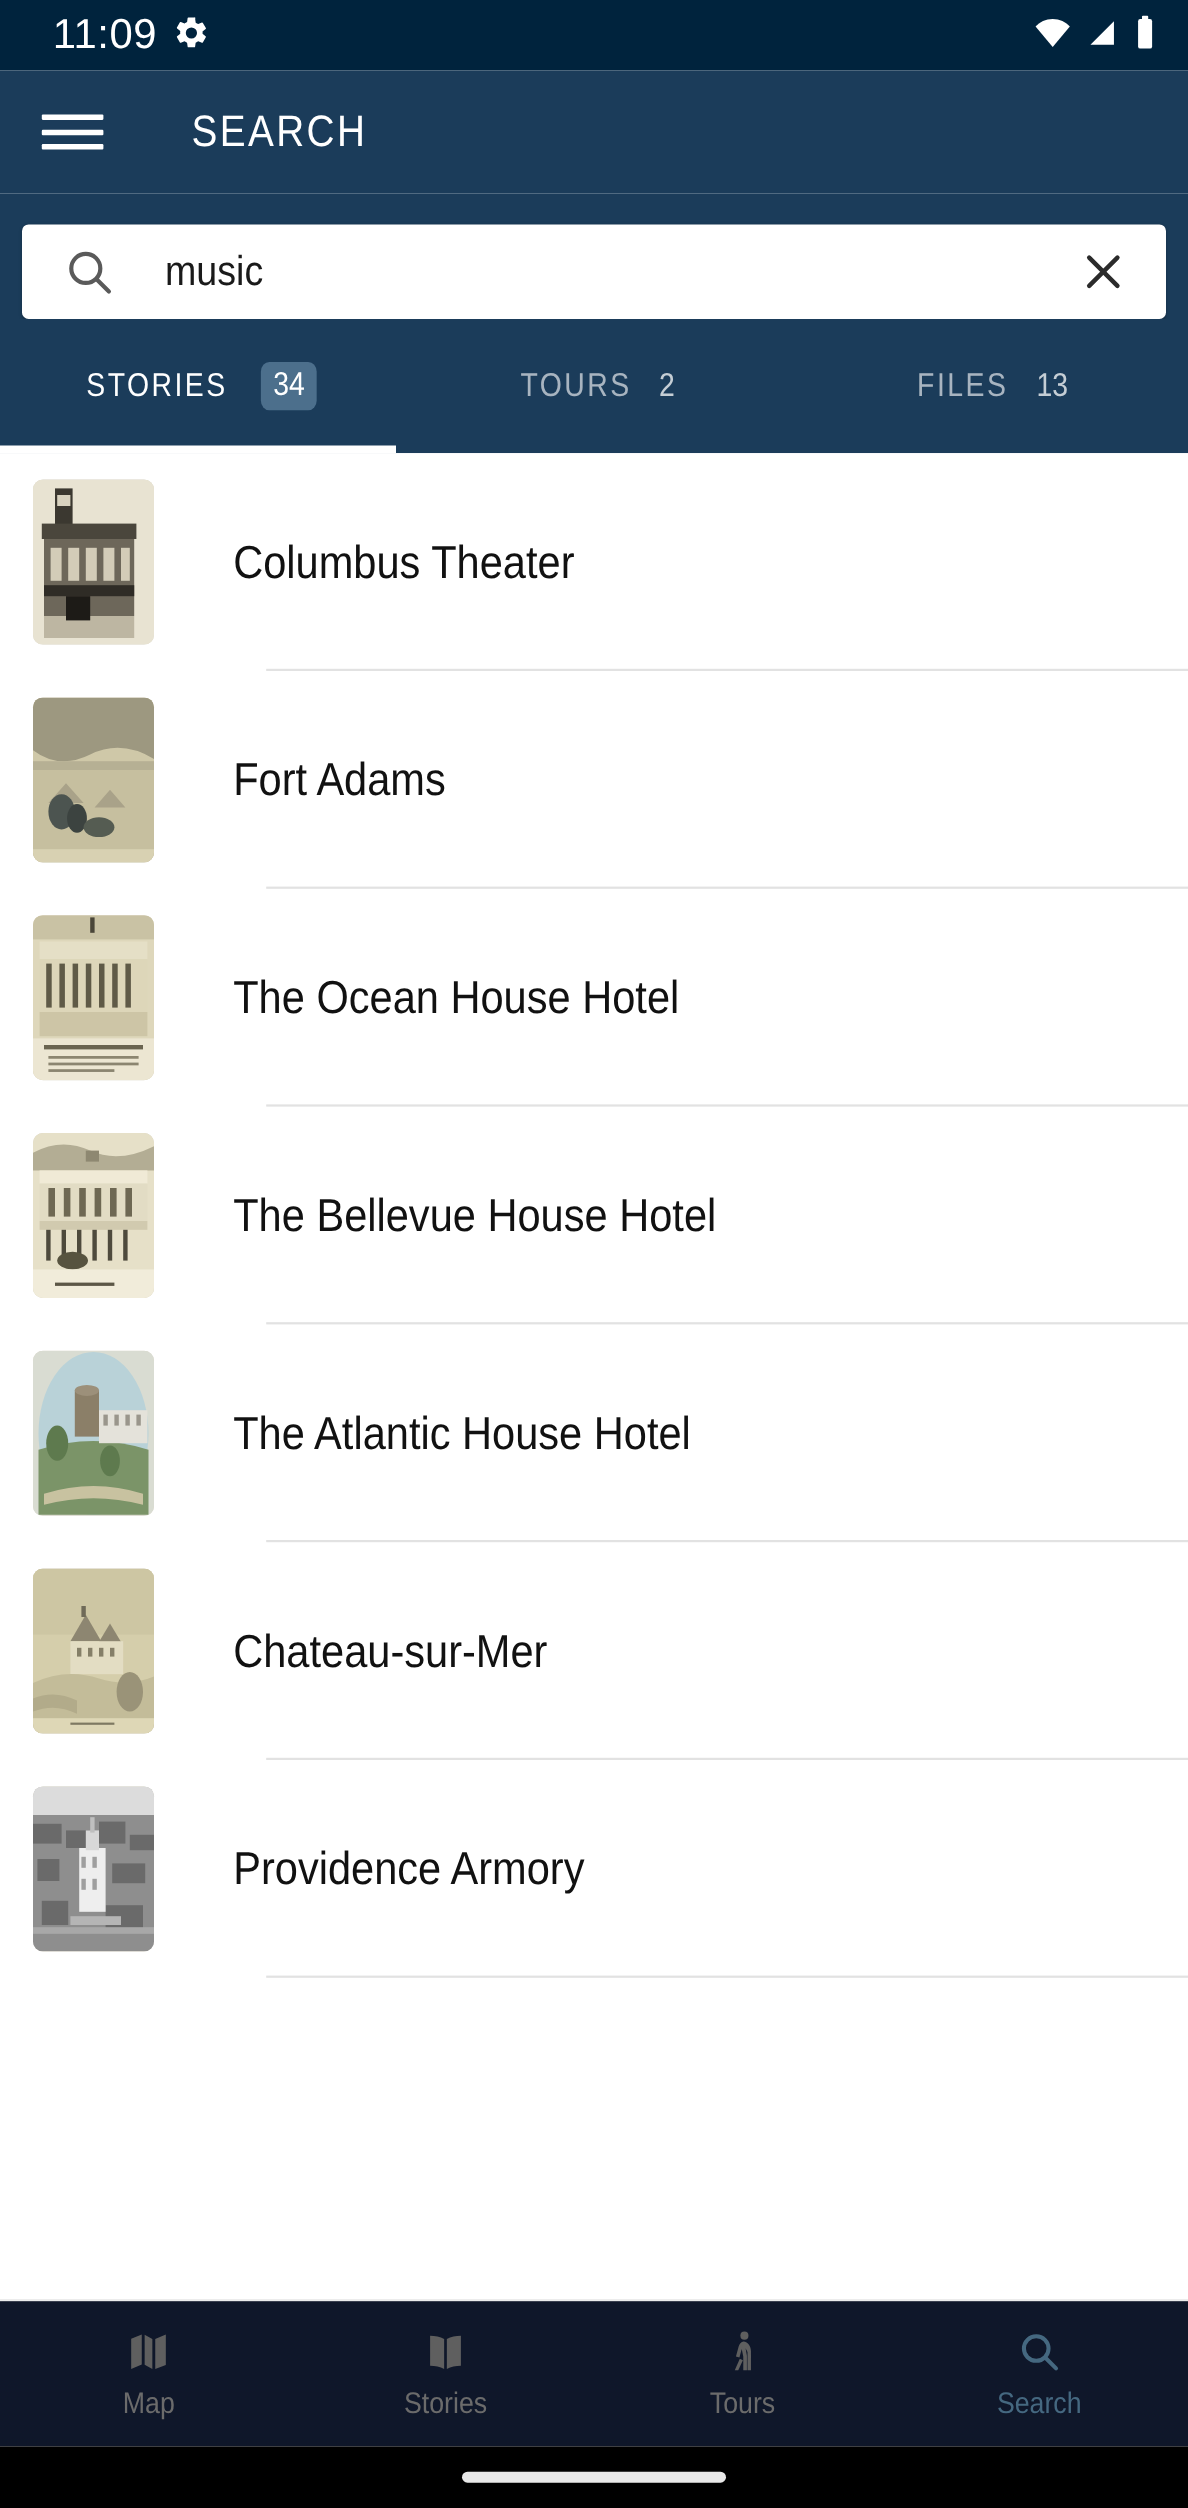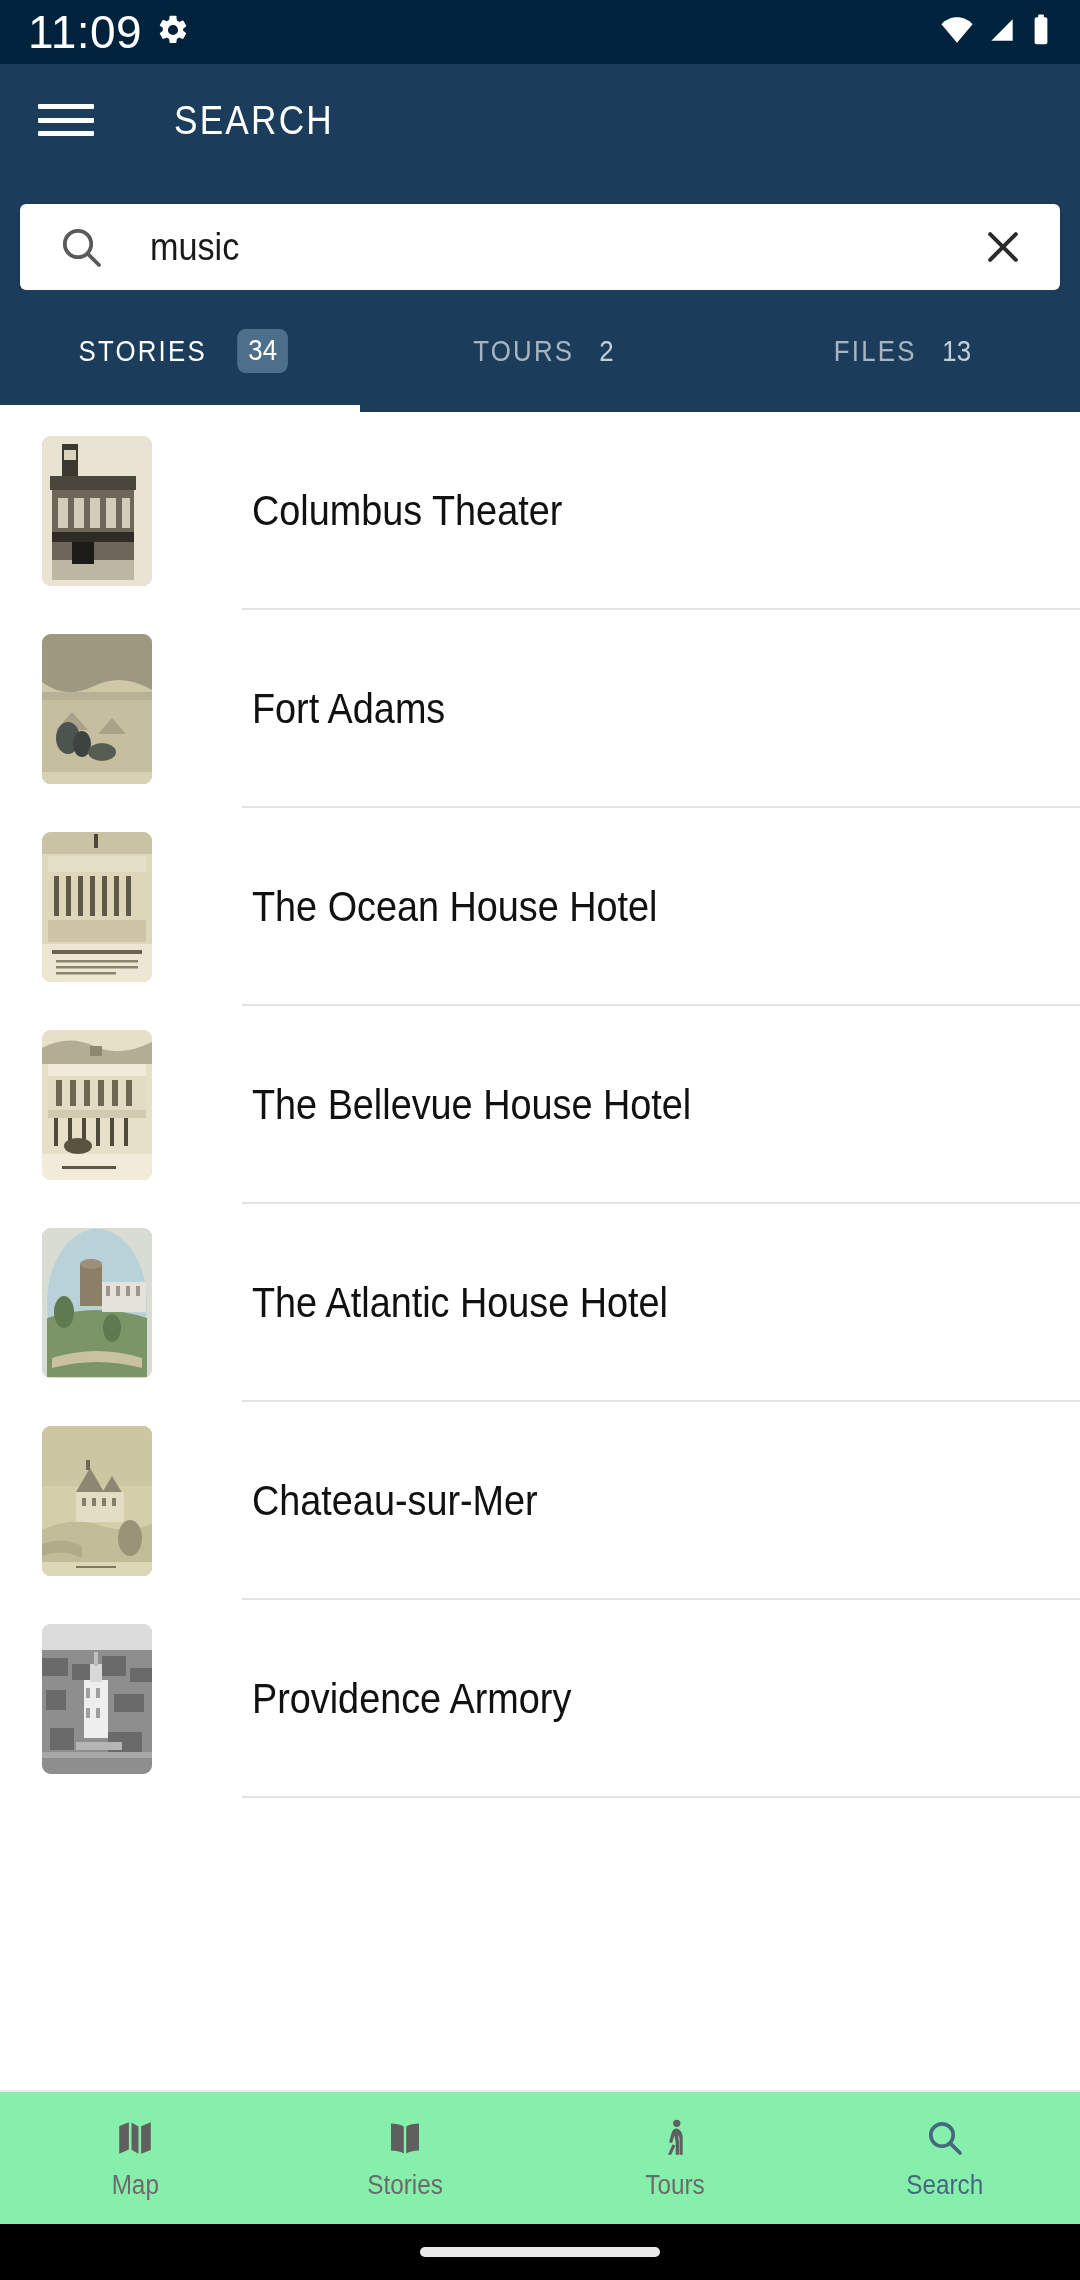--- a/index.html
+++ b/index.html
@@ -26,23 +26,24 @@
     height: 64px;
     background: #00233d;
     display: flex;
     align-items: center;
     padding: 0 28px;
     flex: 0 0 auto;
   }
   .status-left { display: flex; align-items: center; gap: 14px; }
   .status-time {
     color: #ffffff;
-    font-size: 46px;
+    font-size: 38px;
     font-family: "Liberation Sans", sans-serif;
     letter-spacing: 0.5px;
+    margin-left: 20px;
   }
   .status-right {
     margin-left: auto;
     display: flex;
     align-items: center;
     gap: 12px;
   }
 
   
   .app-bar {
@@ -169,24 +170,23 @@
   .results {
     flex: 1 1 auto;
     background: #ffffff;
     overflow: hidden;
     position: relative;
   }
   .list-item {
     display: flex;
     align-items: center;
     height: 198px;
-    padding-left: 42px;
+    padding-left: 30px;
     position: relative;
     cursor: pointer;
-    gap: 28px;
   }
   .thumb {
     width: 110px;
     height: 150px;
     border-radius: 9px;
     flex: 0 0 auto;
     overflow: hidden;
     position: relative;
     background: #d8d4c4;
   }
@@ -205,21 +205,21 @@
     left: 242px;
     right: 0;
     bottom: 0;
     height: 2px;
     background: #e2e2e2;
   }
 
   
   .bottom-nav {
     height: 134px;
-    background: #86efac;
+    background: #0f172a;
     display: flex;
     align-items: center;
     border-top: 2px solid #ececec;
     flex: 0 0 auto;
   }
   .nav-item {
     flex: 1 1 0;
     display: flex;
     flex-direction: column;
     align-items: center;

